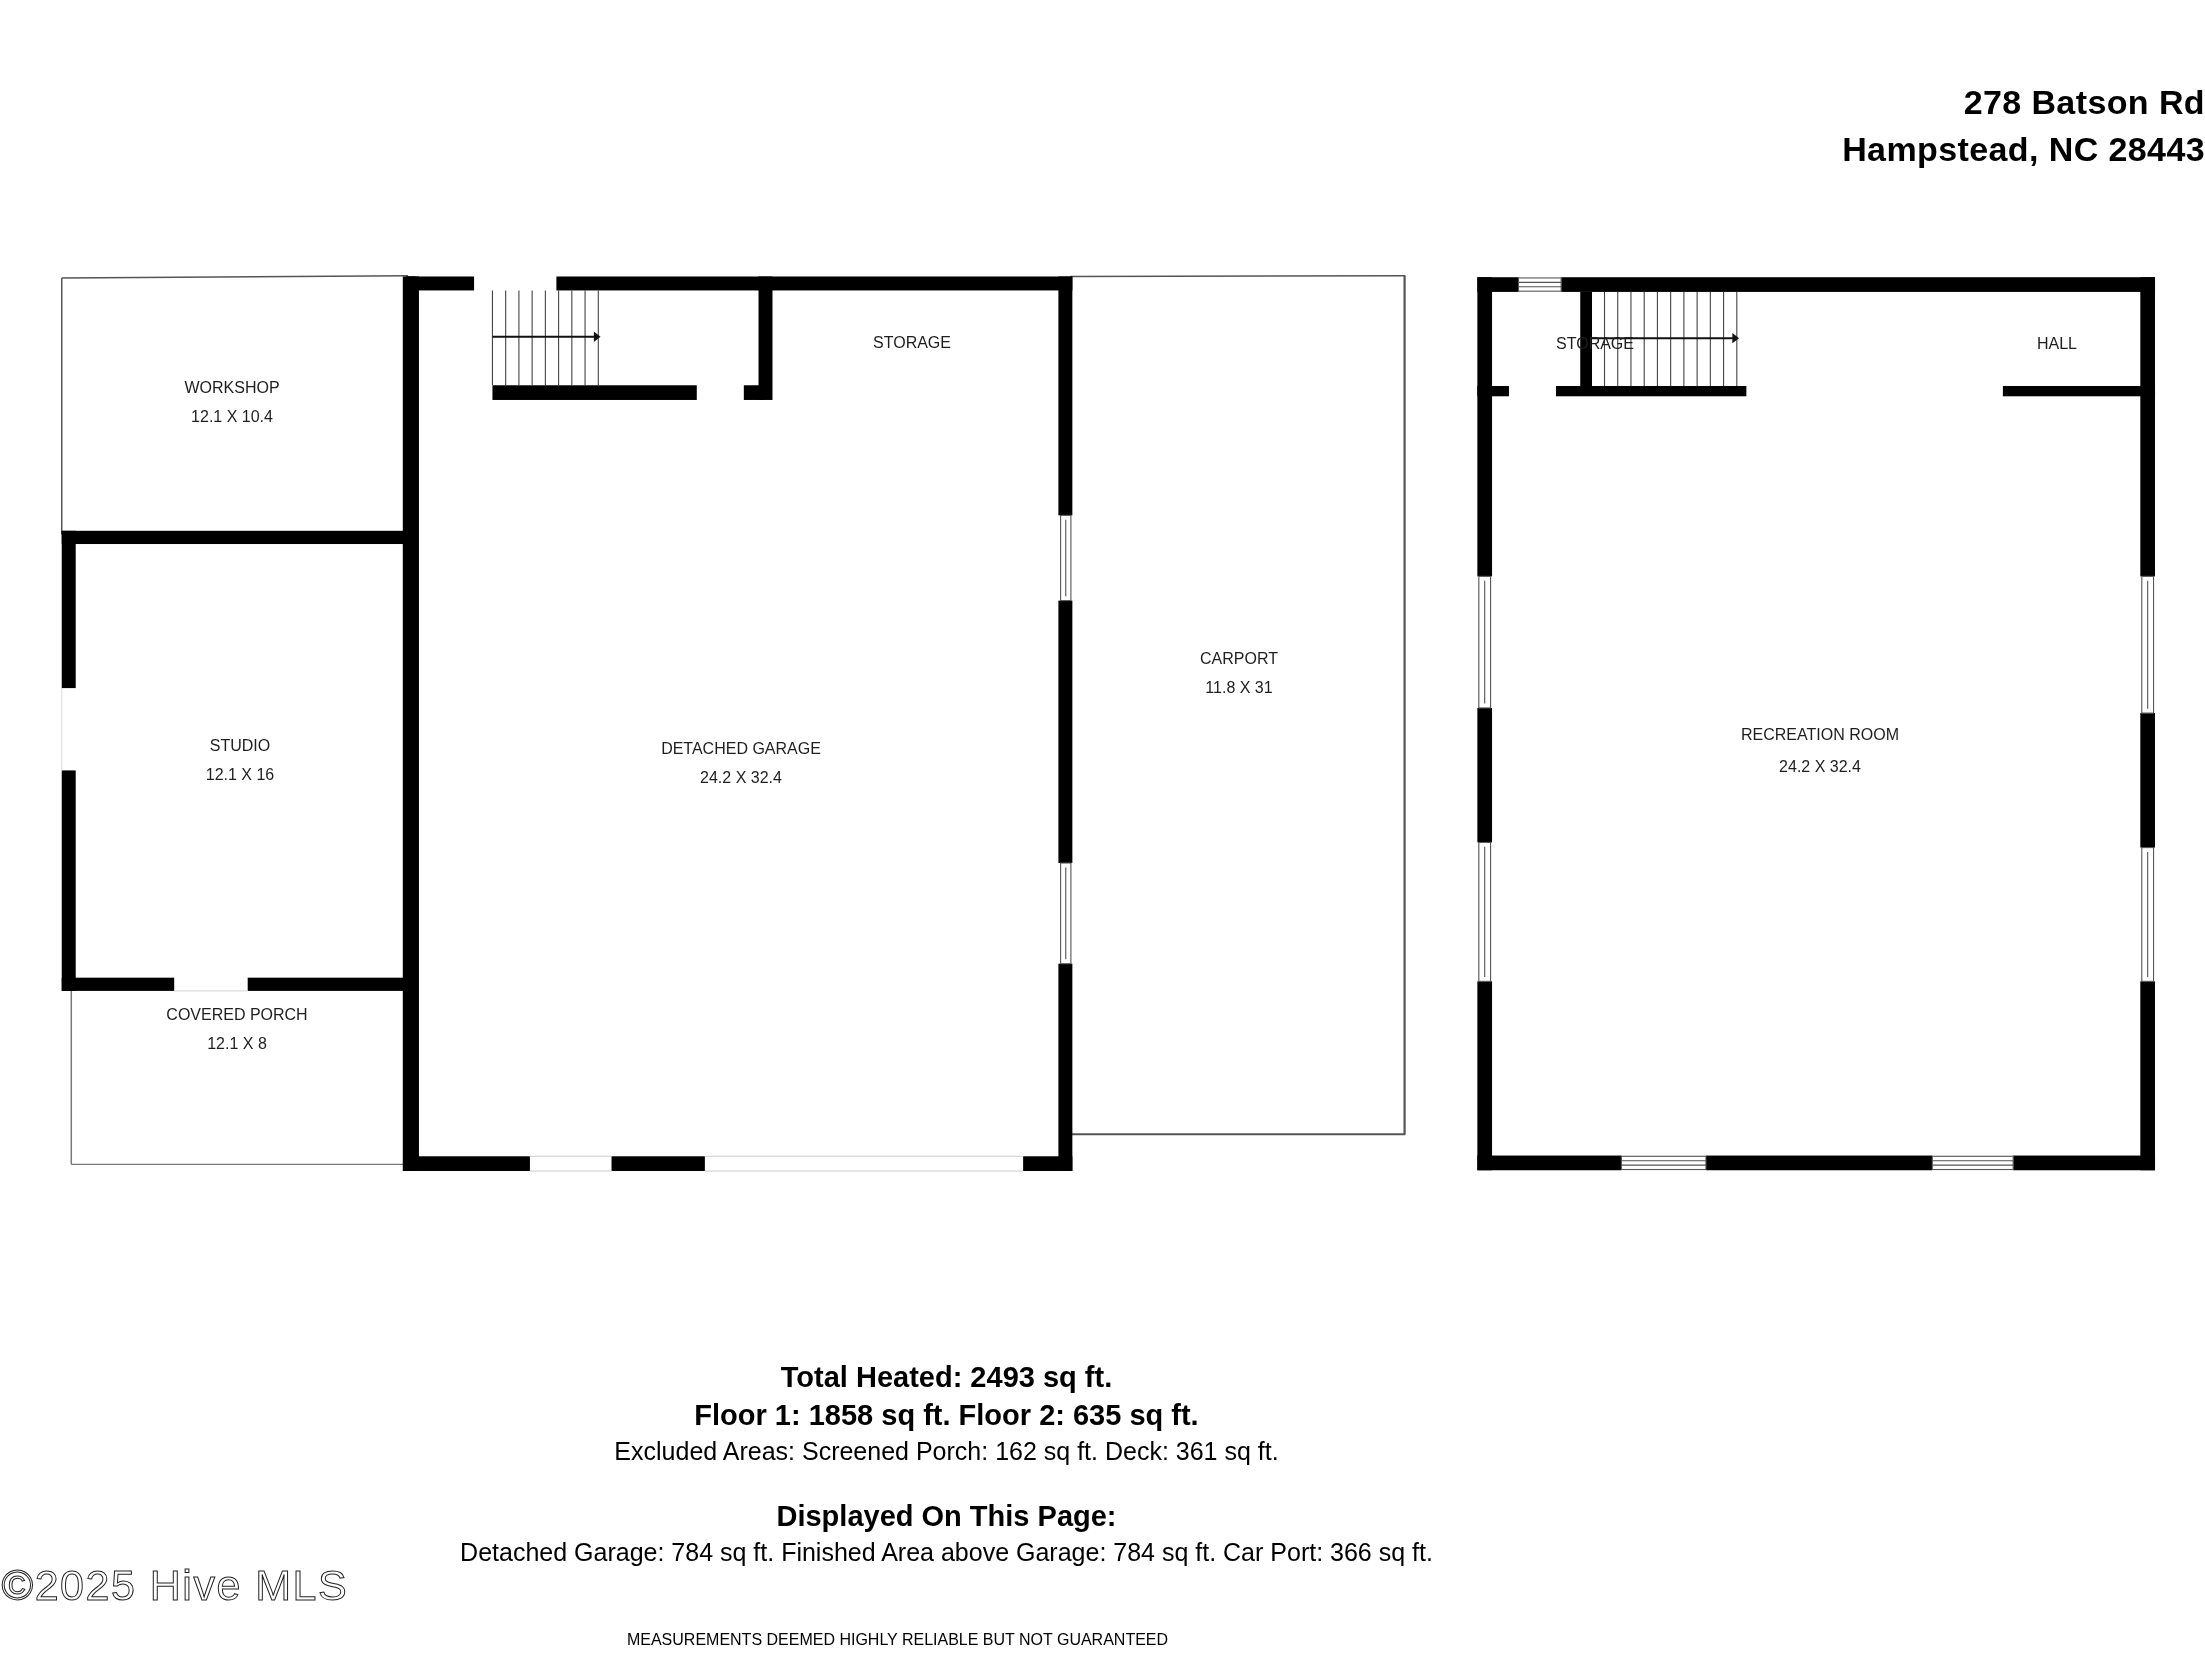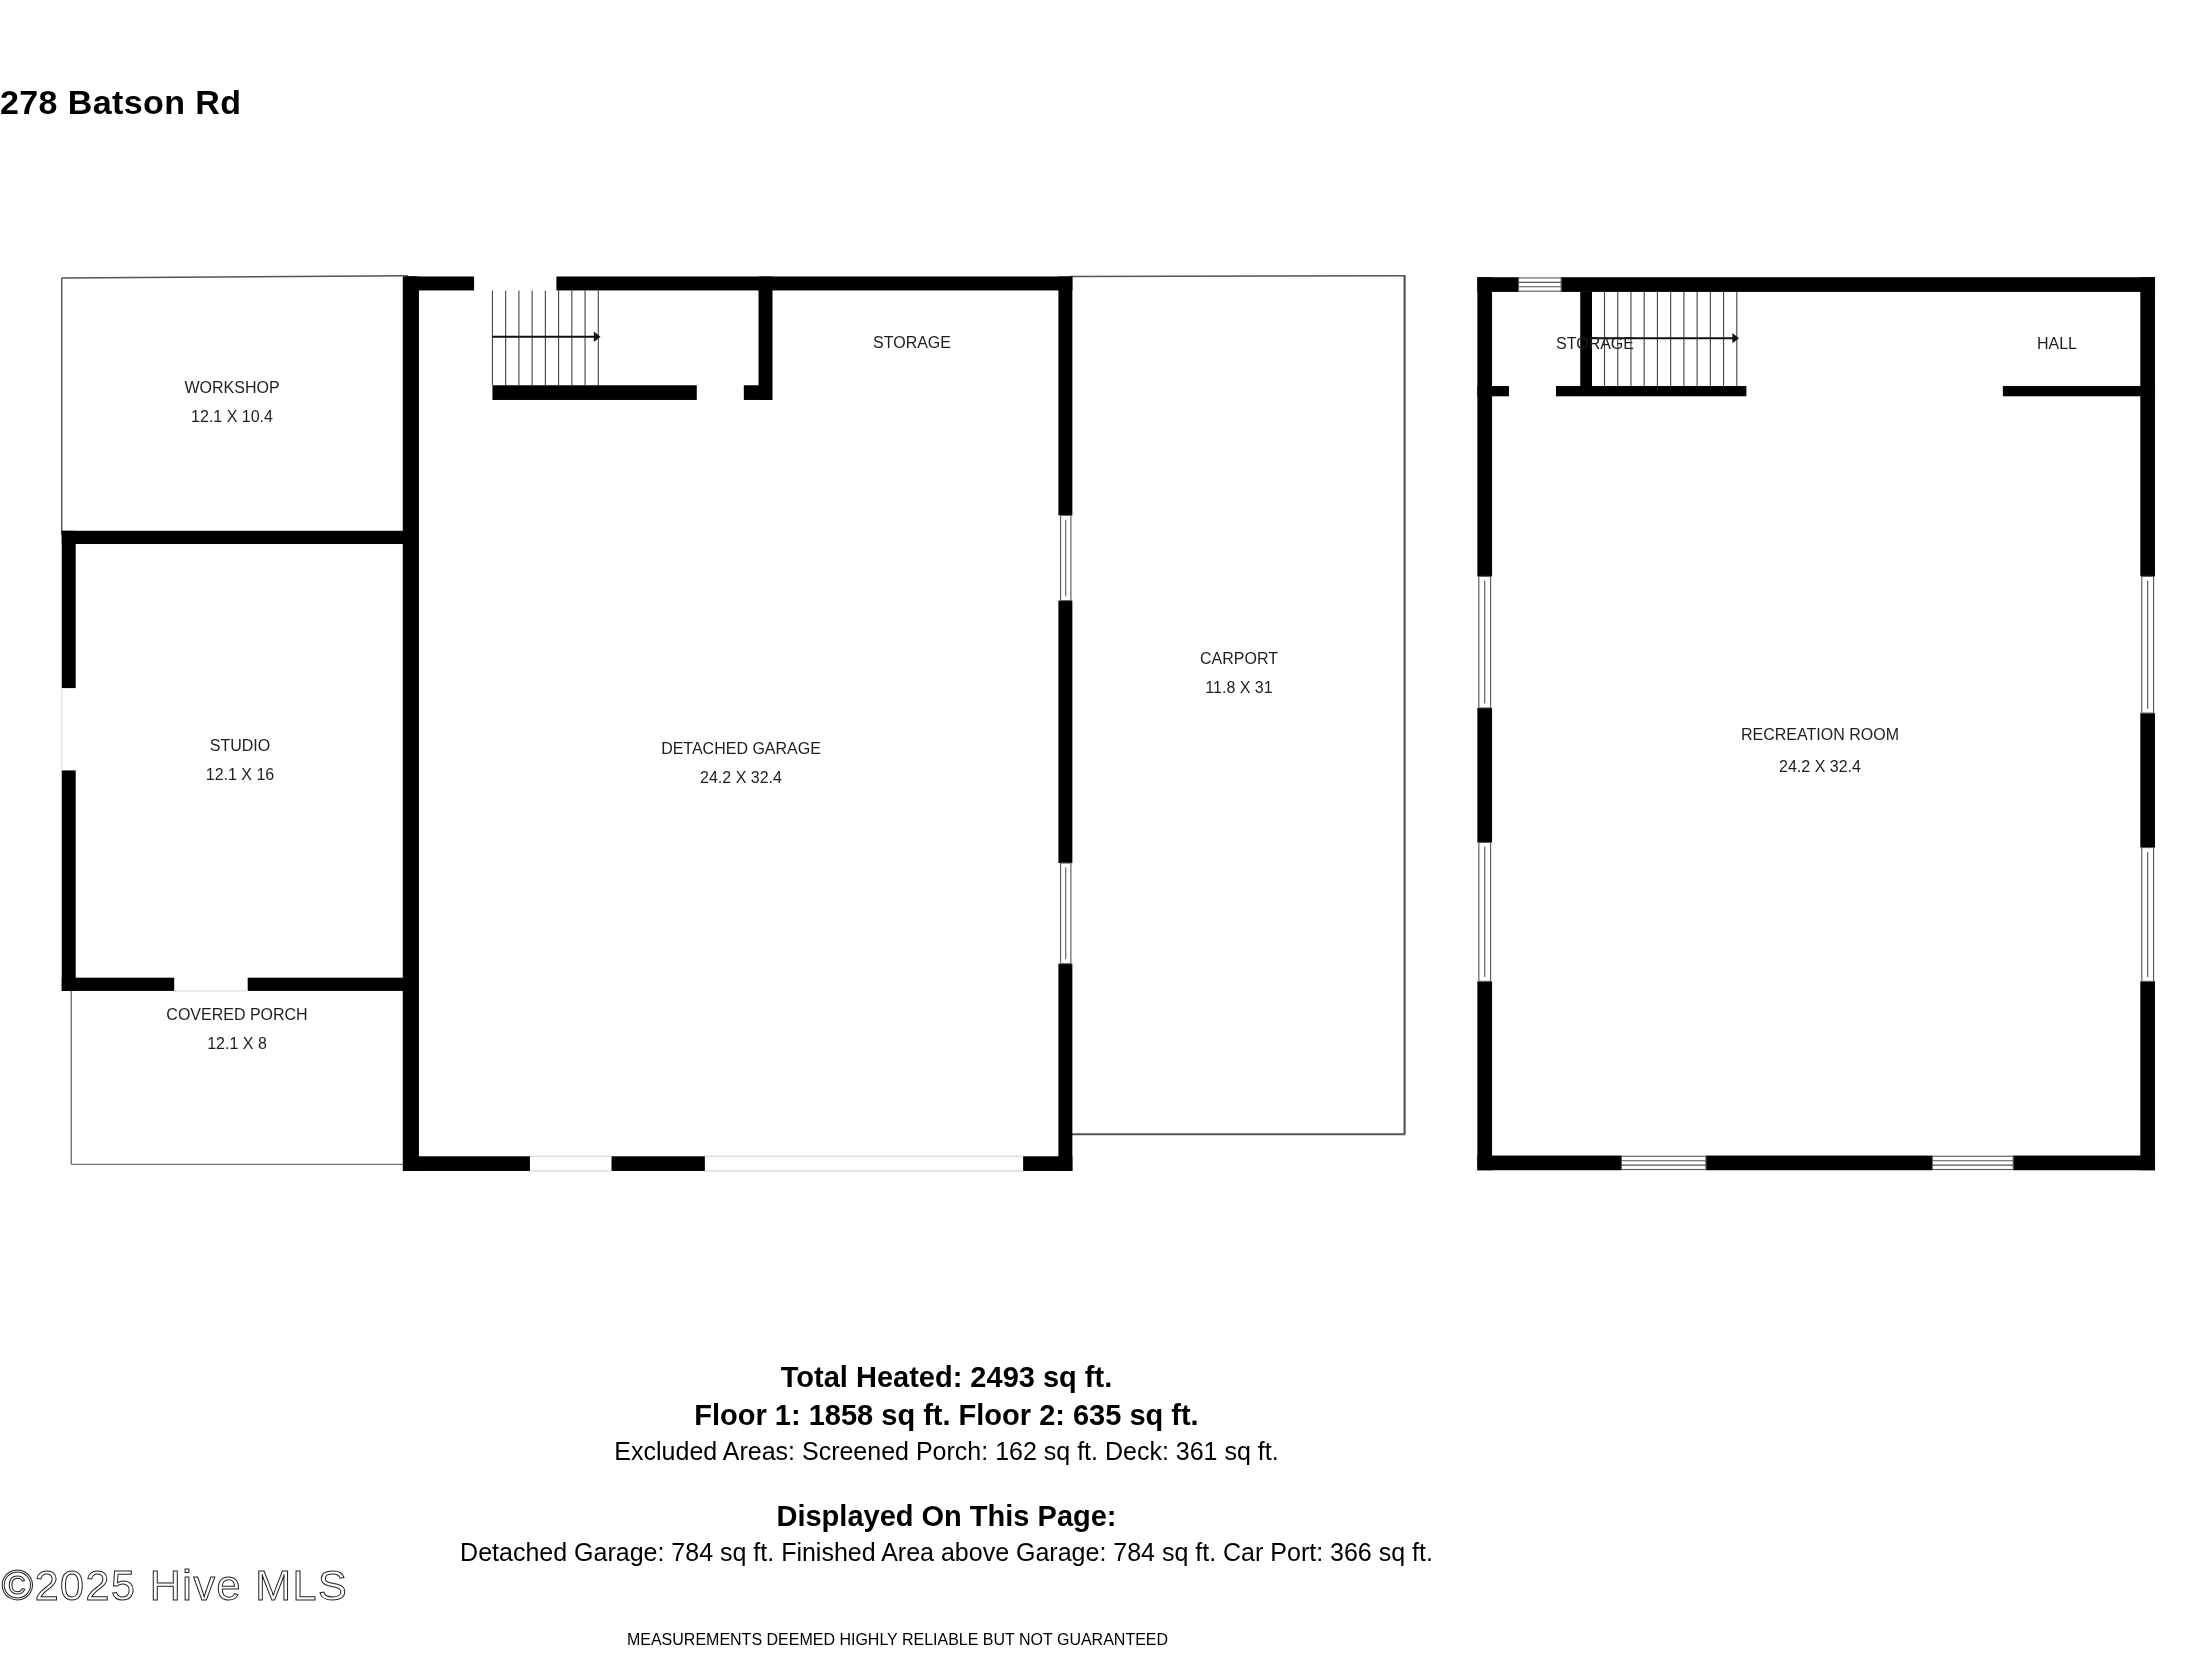--- a/index.html
+++ b/index.html
@@ -1,35 +1,36 @@
 <!DOCTYPE html>
 <html style="font-size:11.8px"><head>
   <meta charset="utf-8">
   <style>
     html, body { margin: 0; padding: 0; background: #ffffff; }
     body { width: 2205px; height: 1654px; position: relative; overflow: hidden;
            font-family: "Liberation Sans", sans-serif; color: #000; }
     .abs { position: absolute; }
-    .header { left: 0; width: 2205px; top: 79px; text-align: left;
+    .header { left: 0; width: 2205px; top: 79px; text-align: right;
               font-weight: bold; font-size: 34px; line-height: 47px; letter-spacing: 0.4px; }
     .plan { position: absolute; left: 0; top: 0; }
     .room-label { position: absolute; text-align: center; font-size: 16px; line-height: 29px;
                   color: #1e1e1e; white-space: nowrap; transform: translateX(-50%); }
     .summary { left: 0; width: 1893px; text-align: center; }
     .s-bold { font-weight: bold; font-size: 29px; line-height: 38px; }
     .s-reg { font-size: 25px; line-height: 34px; }
     .disclaimer { left: 0; width: 1795px; top: 1630px; text-align: center; font-size: 16px; line-height: 19px; }
     .copyright { left: 1.5px; top: 1560px; font-size: 43px; line-height: 51px; color: transparent;
                  -webkit-text-stroke: 1px #222; letter-spacing: 1.5px; font-weight: 300; }
   </style>
 </head>
 <body>
 
 <div class="abs header">
   <div>278 Batson Rd</div>
+  <div>Hampstead, NC 28443</div>
 </div>
 
 <svg class="plan" width="2205" height="1654" viewBox="0 0 3000 2250">
 
   <g>
 
     <g>
       <line x1="84" y1="378" x2="555" y2="375" stroke="#555" stroke-width="2"></line>
       <line x1="84" y1="378" x2="84" y2="727" stroke="#555" stroke-width="2"></line>
     </g>

